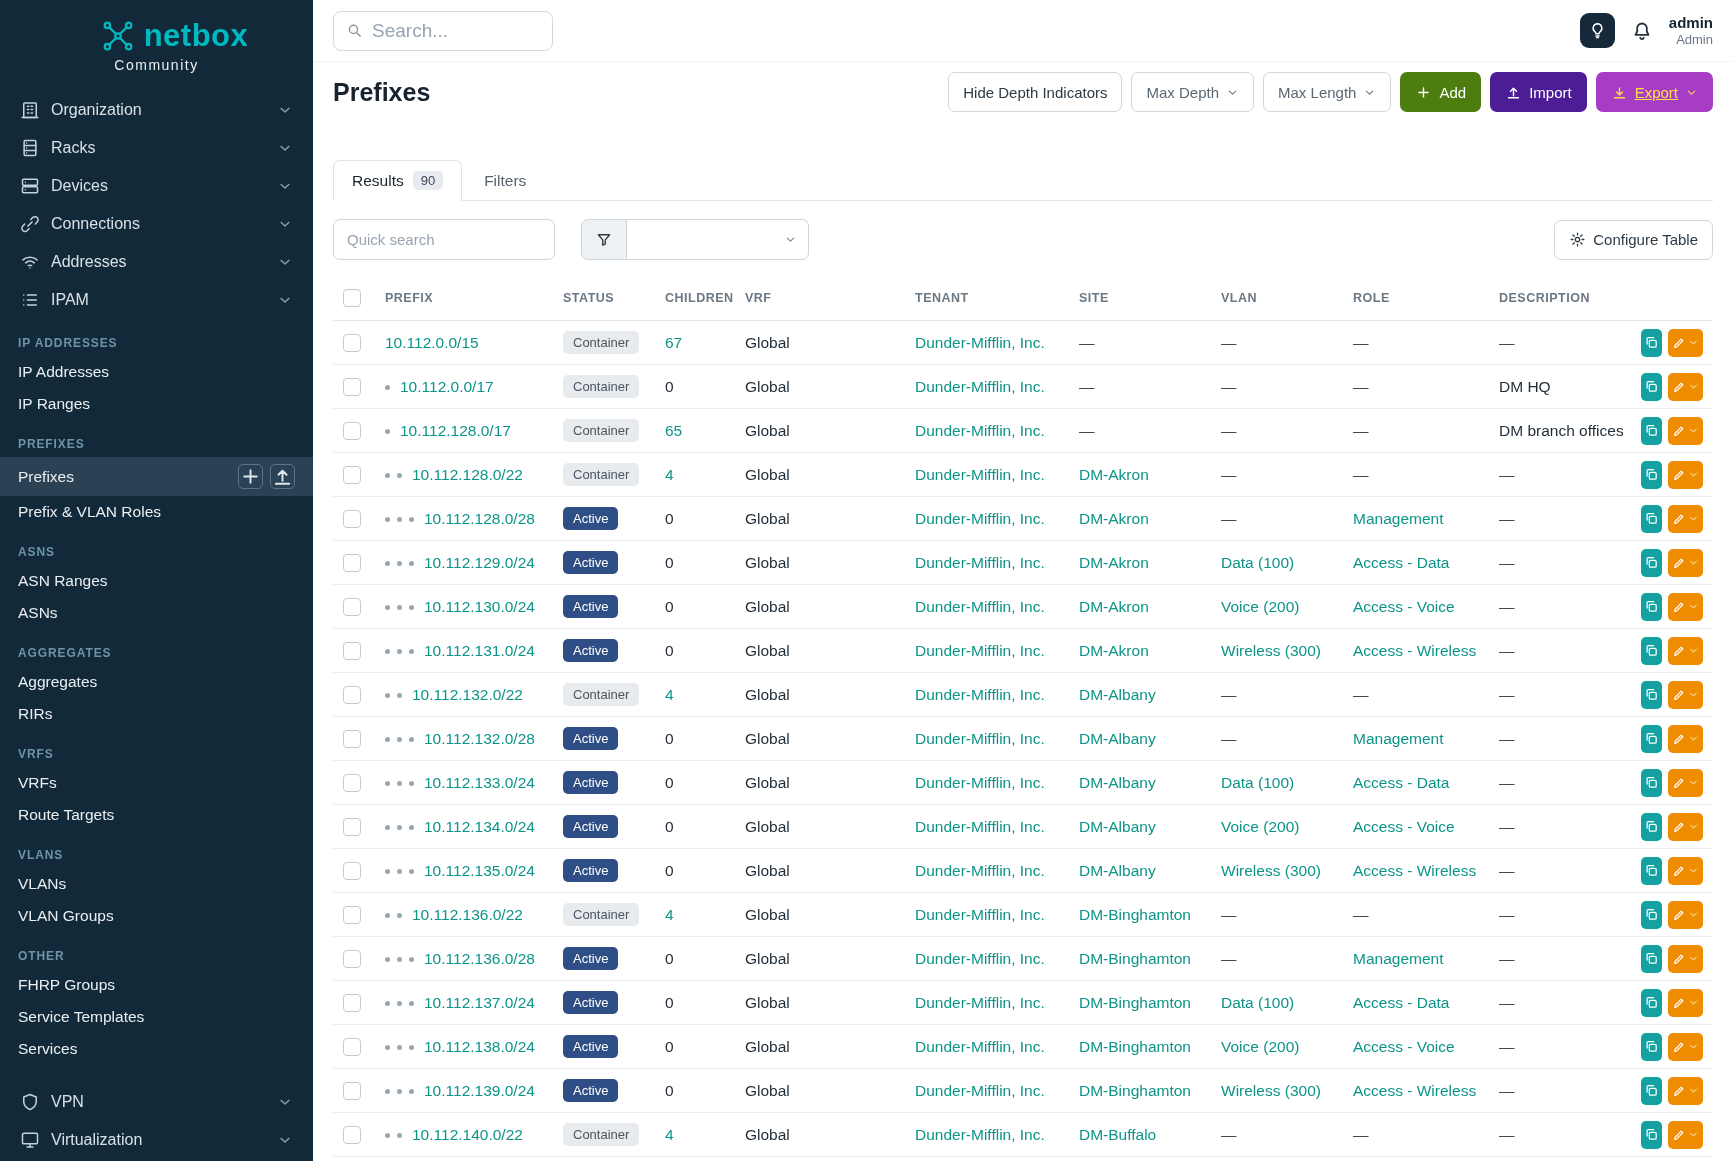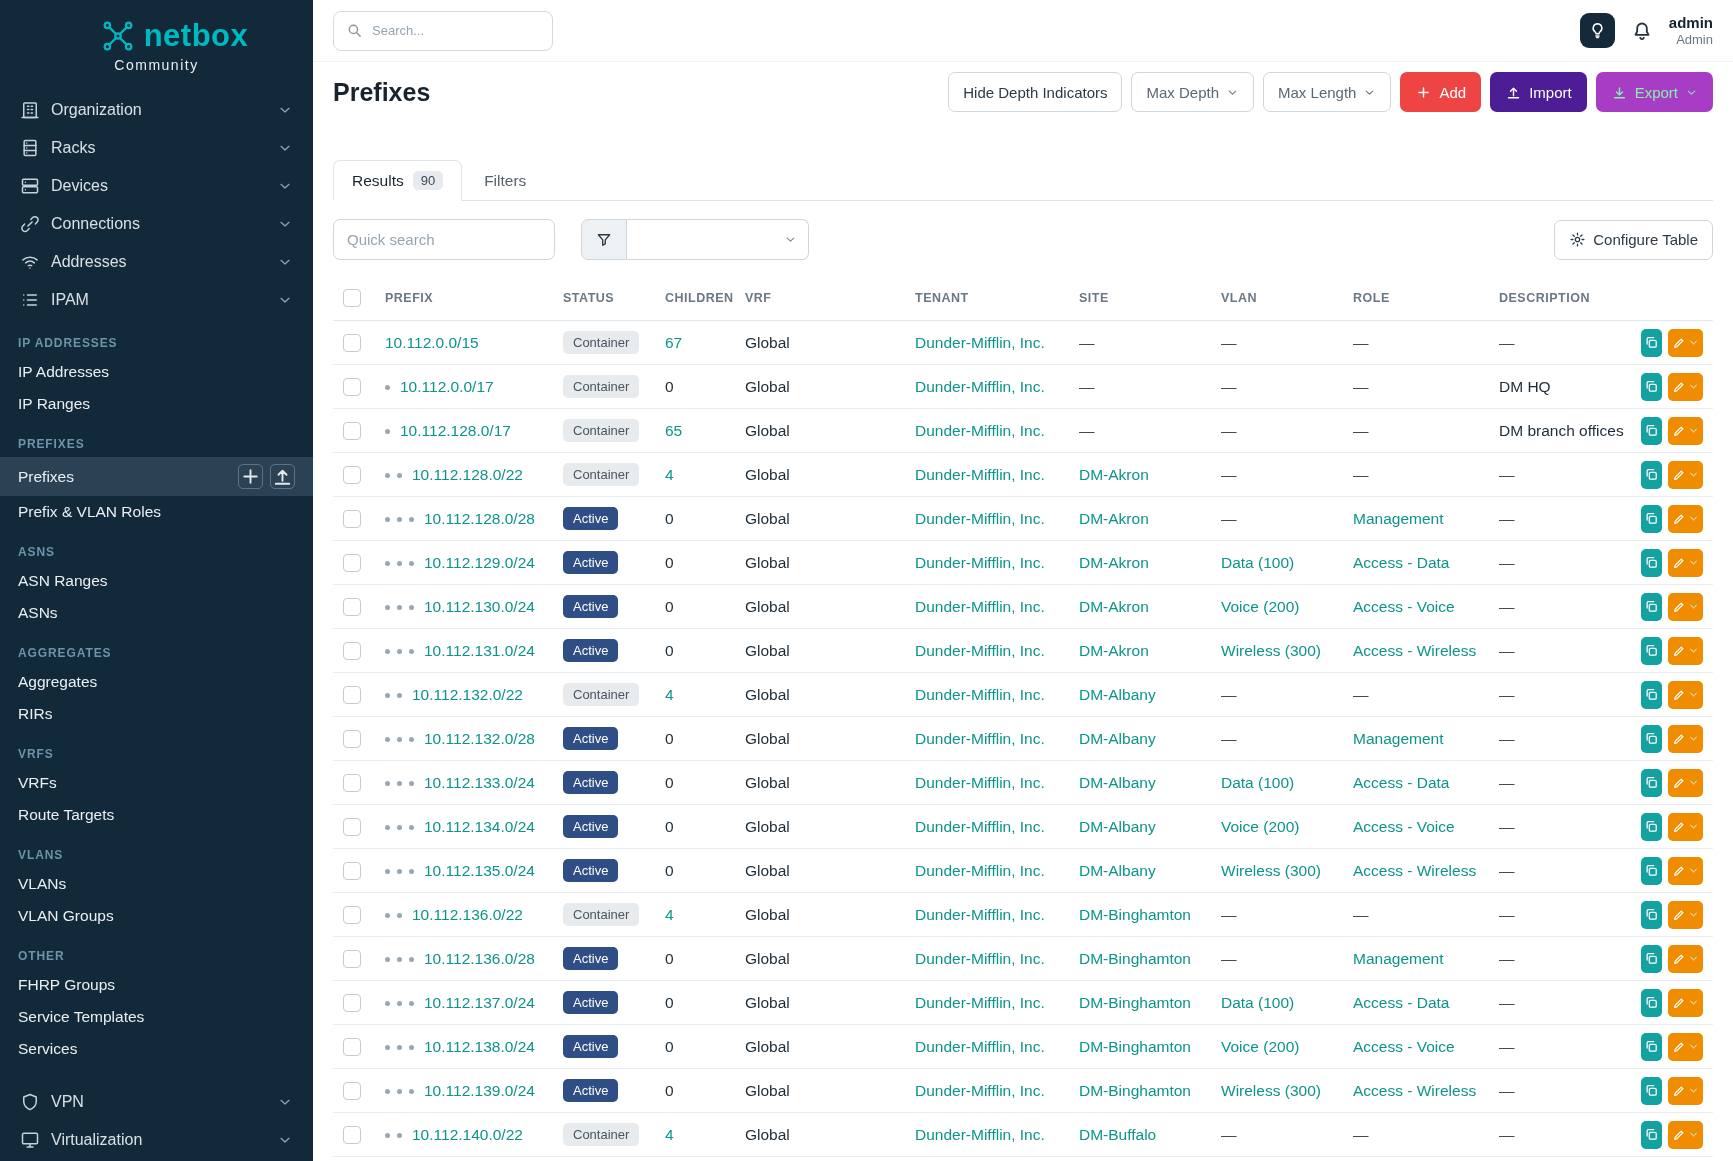--- a/index.html
+++ b/index.html
@@ -25,41 +25,41 @@
   .mini-btn { width:25px; height:25px; border:1px solid #5c7586; border-radius:5px; display:inline-flex; align-items:center; justify-content:center; color:#e2e9ee; cursor:pointer; background:transparent; }
   .mini-btn svg { width:14px; height:14px; }
   .nav-bottom-gap { height:18px; }
   .icon { display:inline-flex; }
 
   
   .main { flex:1; display:flex; flex-direction:column; overflow:hidden; }
   .topbar { height:62px; display:flex; align-items:center; padding:0 20px; gap:16px; border-bottom:1px solid #f0f2f4; flex:none; }
   .search-box { width:220px; height:40px; border:1px solid #d3dade; border-radius:8px; display:flex; align-items:center; padding:0 12px; gap:9px; color:#8a97a3; }
   .search-box .icon { width:17px; height:17px; }
-  .search-box input { border:none; outline:none; flex:1; min-width:0; font-size:13px; color:#ef4444; background:transparent; font-family:inherit; }
+  .search-box input { border:none; outline:none; flex:1; min-width:0; font-size:19px; color:#ef4444; background:transparent; font-family:inherit; }
   .search-box input::placeholder { color:#98a4af; }
   .topbar-right { margin-left:auto; display:flex; align-items:center; gap:15px; }
   .theme-btn { width:35px; height:35px; background:#15293a; border:none; border-radius:9px; color:#fff; display:inline-flex; align-items:center; justify-content:center; cursor:pointer; }
   .theme-btn .icon { width:19px; height:19px; }
   .bell-wrap { width:24px; height:24px; color:#22313f; cursor:pointer; }
   .user-block { text-align:right; line-height:1.2; cursor:pointer; }
   .user-name { font-weight:bold; font-size:15px; color:#17242f; }
   .user-role { font-size:13px; color:#6b7884; }
 
   
   .content { padding:0 20px; flex:1; overflow:hidden; }
   .page-head { display:flex; align-items:center; margin-top:10px; }
   .page-head h1 { font-size:25px; font-weight:bold; color:#17242f; }
   .toolbar { margin-left:auto; display:flex; gap:9px; align-items:center; }
   .btn { height:40px; border-radius:7px; padding:0 14px; font-size:15px; display:inline-flex; align-items:center; gap:7px; border:1px solid transparent; cursor:pointer; font-family:inherit; background:#fff; white-space:nowrap; }
   .btn-outline { border-color:#cfd6dc; color:#2c3a46; }
   .btn-muted { color:#5b6874; }
-  .btn-green { background:#ef4444; color:#fff; }
+  .btn-green { background:#4d7c0f; color:#fff; }
   .btn-teal { background:#4c1d95; color:#fff; }
-  .btn-purple { background:#a73dc4; color:#86efac; }
+  .btn-purple { background:#a73dc4; color:#fde047;text-decoration:underline; }
   .bicon { width:17px; height:17px; }
   .bchev { width:13px; height:13px; opacity:.9; }
 
   
   .tabs { margin-top:12px; border-bottom:1px solid #dfe4e8; display:flex; align-items:flex-end; gap:4px; }
   .tab { padding:10px 18px; font-size:15.5px; color:#56636f; cursor:pointer; display:flex; align-items:center; gap:9px;margin-top:36px; }
   .tab.active { border:1px solid #dfe4e8; border-bottom:1px solid #fff; border-radius:7px 7px 0 0; margin-bottom:-1px; color:#17242f; background:#fff; }
   .tab-badge { background:#e7ebef; border-radius:5px; padding:2px 8px; font-size:13px; color:#3e4a56; }
 
   

